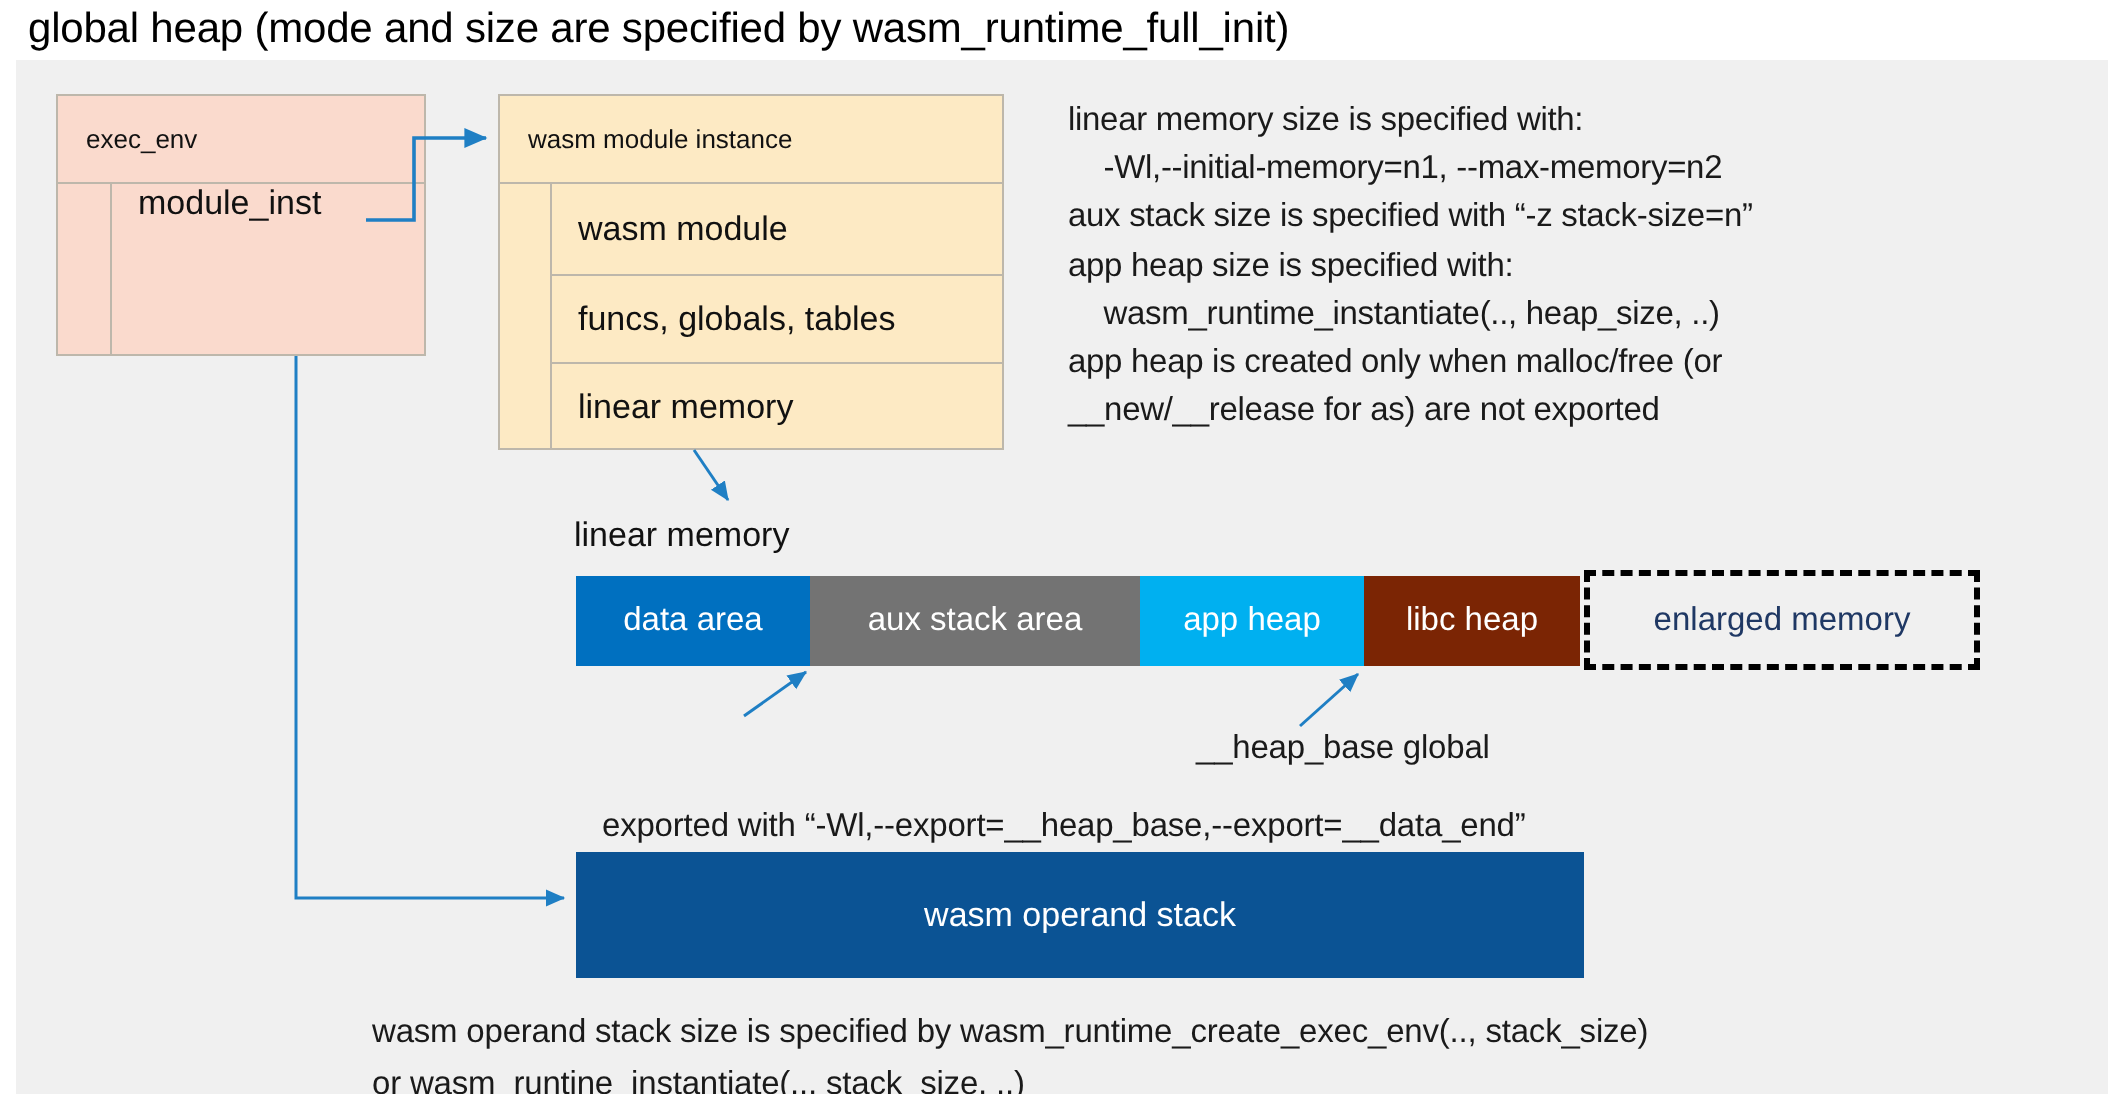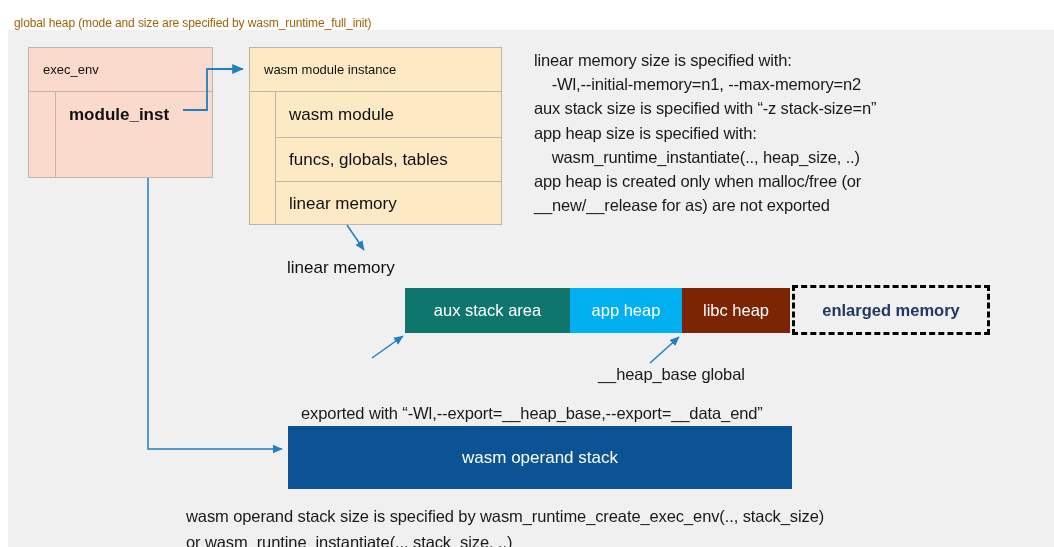--- a/index.html
+++ b/index.html
@@ -22,23 +22,23 @@
     position: absolute;
     left: 8px;
     top: 30px;
     width: 1046px;
     height: 517px;
     background: #f0f0f0;
   }
   .title {
     position: absolute;
     left: 14px;
-    top: 16px;
-    font-size: 12px;
-    color: #a16207;
+    top: 3px;
+    font-size: 21px;
+    color: #000000;
     white-space: nowrap;
     letter-spacing: -0.1px;
   }
 
   
   .struct {
     position: absolute;
     border: 1px solid #bdb7ab;
     box-sizing: border-box;
   }
@@ -172,45 +172,46 @@
 
 <div id="root">
 
   <div class="title">global heap (mode and size are specified by wasm_runtime_full_init)</div>
 
   <div class="canvas"></div>
 
   <div class="struct" id="exec-env">
     <div class="hdr">exec_env</div>
     <div class="gutter"></div>
-    <div class="row" style="top:45px;font-weight:bold;">module_inst</div>
+    <div class="row" style="top:32px;">module_inst</div>
   </div>
 
   <div class="struct" id="wmi">
     <div class="hdr">wasm module instance</div>
     <div class="gutter"></div>
     <div class="row" style="top:44px;">wasm module</div>
     <div class="row sep" style="top:89px;text-align:right;">funcs, globals, tables</div>
     <div class="row sep" style="top:133px;">linear memory</div>
   </div>
 
   <div class="info">linear memory size is specified with:
     -Wl,--initial-memory=n1, --max-memory=n2
 aux stack size is specified with “-z stack-size=n”
 app heap size is specified with:
     wasm_runtime_instantiate(.., heap_size, ..)
 app heap is created only when malloc/free (or
 __new/__release for as) are not exported</div>
 
   <div class="lm-label">linear memory</div>
 
-  <div class="seg" style="left:405px;width:165px;background:#0f766e;">aux stack area</div>
+  <div class="seg" style="left:288px;width:117px;background:#0070c0;">data area</div>
+  <div class="seg" style="left:405px;width:165px;background:#737373;">aux stack area</div>
   <div class="seg" style="left:570px;width:112px;background:#00b0f0;">app heap</div>
   <div class="seg" style="left:682px;width:108px;background:#7b2504;">libc heap</div>
-  <div class="seg-dashed" style="left:792px;width:198px;font-weight:bold;">enlarged memory</div>
+  <div class="seg-dashed" style="left:792px;width:198px;">enlarged memory</div>
 
   <div class="anno" id="anno-heap-base">__heap_base global</div>
   <div class="anno" id="anno-exported">exported with “-Wl,--export=__heap_base,--export=__data_end”</div>
 
   <div id="operand-stack">wasm operand stack</div>
 
   <div class="anno" id="anno-stack-size">wasm operand stack size is specified by wasm_runtime_create_exec_env(.., stack_size)
 or wasm_runtine_instantiate(.., stack_size, ..)</div>
 
   <svg class="overlay">

